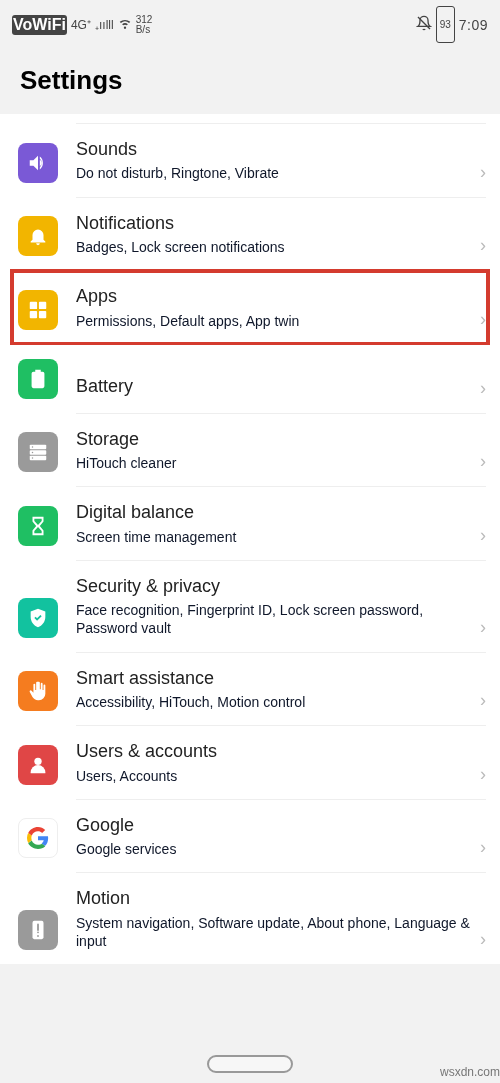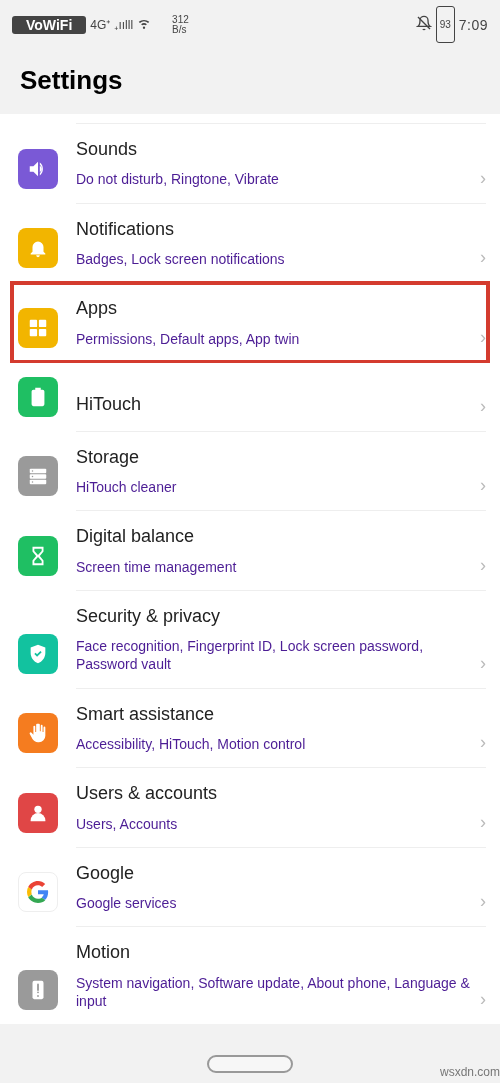--- a/index.html
+++ b/index.html
@@ -15,23 +15,23 @@
     .statusbar {
       display: flex;
       justify-content: space-between;
       align-items: center;
       padding: 6px 12px 2px 12px;
       font-size: 12px;
       color: #444;
     }
     .statusbar .left, .statusbar .right { display:flex; align-items:center; gap:4px; }
     .vowifi-badge {
-      background:#444; color:#fff; border-radius:3px; padding:1px 14px; font-size:14px; font-weight:bold;text-align:right;
-    }
-    .net-speed { display:flex; flex-direction:column; line-height:1; font-size:10px; margin-left:17px; }
+      background:#444; color:#fff; border-radius:3px; padding:1px 1px; font-size:16px; font-weight:bold;text-align:right;
+    }
+    .net-speed { display:flex; flex-direction:column; line-height:1; font-size:10px; margin-left:0; }
     .notif-off-icon { font-size:14px; }
     .battery-box { border:1px solid #444; border-radius:3px; font-size:10px; padding:12px 3px; }
     .clock { font-size:14px; letter-spacing:0.5px;text-align:center; }
 
     .header {
       padding: 20px 20px 18px 20px;
       background:#f2f2f2;
     }
     .header h1 {
       font-size: 26px;
@@ -57,21 +57,21 @@
     }
     .divider { height:1px; background:#eee; margin-left:76px; margin-right:14px; }
     .icon-wrap {
       width:40px; height:40px; border-radius:8px;
       display:flex; align-items:center; justify-content:center;
       flex-shrink:0; margin-right:18px;
     }
     .icon-wrap svg { width:22px; height:22px; }
     .text-col { flex:1; min-width:0; }
     .title { font-size:18px; font-weight:500; color:#222; line-height:1.3; }
-    .subtitle { font-size:14px; color:#4c1d95; margin-top:9px; line-height:1.3; }
+    .subtitle { font-size:14px; color:#0f172a; margin-top:3px; line-height:1.3; }
     .chevron {
       color:#bbb; font-size:18px; margin-left:8px; flex-shrink:0;
     }
     .highlight-box {
       position:absolute; border:4px solid #d43b2e; pointer-events:none;
       left:10px; right:10px; top:-2px; bottom:-2px;
     }
     .nav-pill {
       position:absolute; bottom:10px; left:50%; transform:translateX(-50%);
       width:86px; height:18px; border:2px solid #999; border-radius:10px; background:#f7f7f7;
@@ -173,21 +173,21 @@
   </div>
   <div class="divider"></div>
 
   <div class="item">
     <div class="icon-wrap bg-green">
       <svg viewBox="0 0 24 24" fill="#fff">
           <path d="M15 2h-6v2H7a2 2 0 00-2 2v14a2 2 0 002 2h10a2 2 0 002-2V6a2 2 0 00-2-2h-2V2zm-3 5l-3 6h2v4l3-6h-2V7z"></path>
         </svg>
     </div>
     <div class="text-col">
-      <div class="title">HiTouch</div>
+      <div class="title">Battery</div>
     </div>
     <span class="chevron">›</span>
   </div>
   <div class="divider"></div>
 
   <div class="item">
     <div class="icon-wrap bg-grey">
       <svg viewBox="0 0 24 24" fill="#fff">
           <rect x="3" y="4" width="18" height="5" rx="1"></rect>
           <rect x="3" y="10" width="18" height="5" rx="1"></rect>

